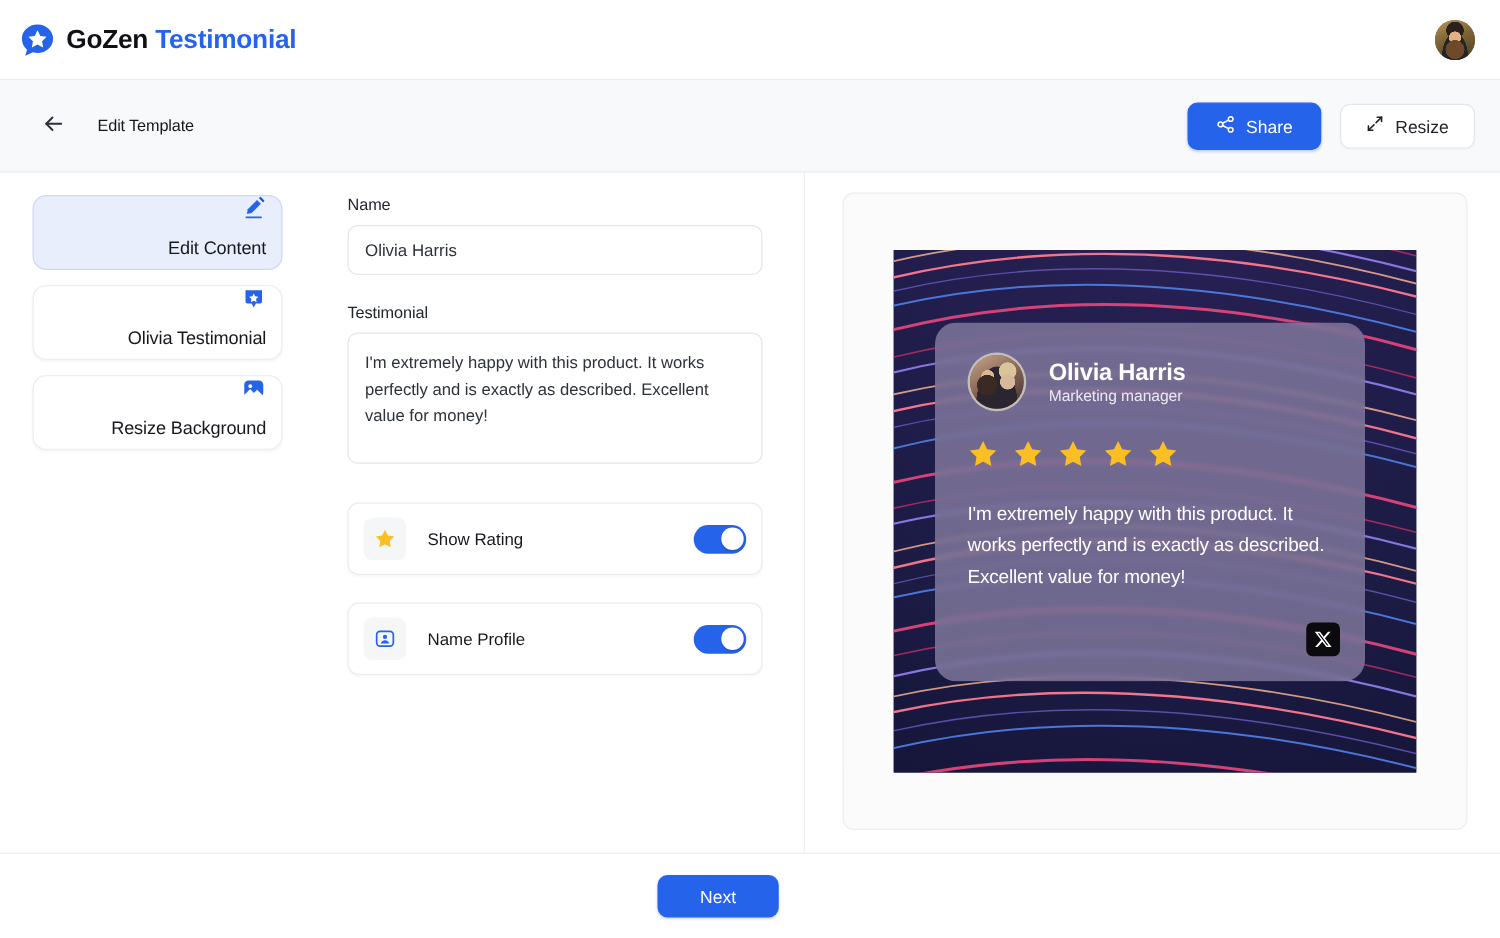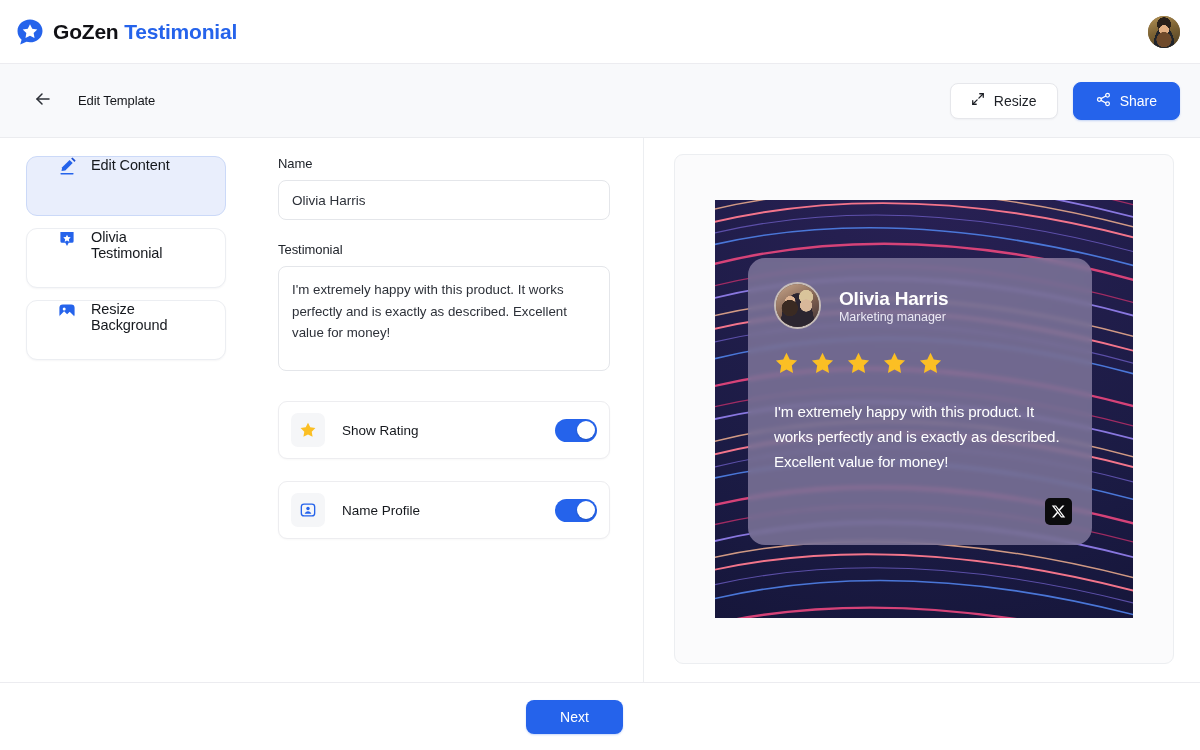--- a/index.html
+++ b/index.html
@@ -68,25 +68,26 @@
   .content { position:absolute; top:138px; left:0; width:1200px; height:544px; display:flex; }
   .col-nav { width:252px; padding:18px 26px 0 26px; }
   .col-form {
     width:392px; padding:18px 0 0 26px;
     border-right:1px solid #eceef1;
   }
   .col-preview { flex:1; padding:16px 26px 0 30px; }
 
   
   .nav-item {
-    display:flex; align-items:flex-start; gap:14px;
-    height:60px; border-radius:11px; padding:0 30px;
+    display:flex; align-items:flex-end; gap:14px;
+    height:60px; border-radius:11px; padding:0 12px;
     margin-bottom:12px; cursor:pointer;
     background:#ffffff; border:1px solid #eceef2;
     box-shadow:0 1px 2px rgba(16,24,40,.04);
+    flex-direction:column;
   }
   .nav-item.active { background:#e9eefc; border:1px solid #cbd9f8; box-shadow:none; }
   .nav-item .label { font-size:14.5px; color:#15181d; letter-spacing:-0.1px; }
   .nav-icon { width:20px; height:20px; flex:none; display:block; }
 
   
   .field-label { font-size:13px; color:#20242b; margin-bottom:9px; letter-spacing:-0.05px; }
   .text-input {
     width:332px; height:40px; border:1px solid #e4e6ea; border-radius:8px;
     padding:0 13px; font-size:13.5px; color:#2d3139;
@@ -202,41 +203,41 @@
       <span>
         <svg width="20" height="20" viewBox="0 0 20 20" fill="none" stroke="#2b2f36" stroke-width="1.5" stroke-linecap="round" stroke-linejoin="round">
           <path d="M16 10H4"></path>
             <path d="M9 5l-5 5 5 5"></path>
         </svg>
       </span>
     </button>
     <div class="page-title">Edit Template</div>
 
     <div class="subbar-actions">
+      <button class="btn btn-share">
+        <span>
+          <svg width="15" height="15" viewBox="0 0 16 16" fill="none" stroke="#ffffff" stroke-width="1.3" stroke-linecap="round" stroke-linejoin="round">
+            <circle cx="12.3" cy="3.4" r="2"></circle>
+              <circle cx="3.6" cy="8" r="2"></circle>
+              <circle cx="12.3" cy="12.6" r="2"></circle>
+            <path d="M5.4 7.05l5.1-2.7M5.4 8.95l5.1 2.7"></path>
+          </svg>
+        </span>
+        <span>Share</span>
+      </button>
       <button class="btn btn-resize">
         <span>
           <svg width="14" height="14" viewBox="0 0 16 16" fill="none" stroke="#1d2026" stroke-width="1.45" stroke-linecap="round" stroke-linejoin="round">
             <path d="M10 2h4v4"></path>
               <path d="M14 2L9 7"></path>
             <path d="M6 14H2v-4"></path>
               <path d="M2 14l5-5"></path>
           </svg>
         </span>
         <span>Resize</span>
-      </button>
-      <button class="btn btn-share">
-        <span>
-          <svg width="15" height="15" viewBox="0 0 16 16" fill="none" stroke="#ffffff" stroke-width="1.3" stroke-linecap="round" stroke-linejoin="round">
-            <circle cx="12.3" cy="3.4" r="2"></circle>
-              <circle cx="3.6" cy="8" r="2"></circle>
-              <circle cx="12.3" cy="12.6" r="2"></circle>
-            <path d="M5.4 7.05l5.1-2.7M5.4 8.95l5.1 2.7"></path>
-          </svg>
-        </span>
-        <span>Share</span>
       </button>
     </div>
   </div>
 
   <div class="content">
 
     <div class="col-nav">
 
       <div class="nav-item active">
         <span class="nav-icon">

